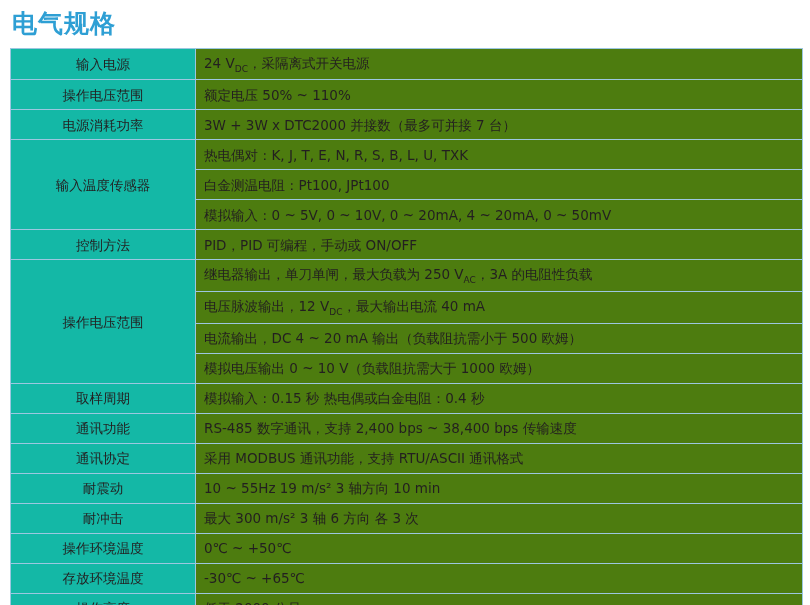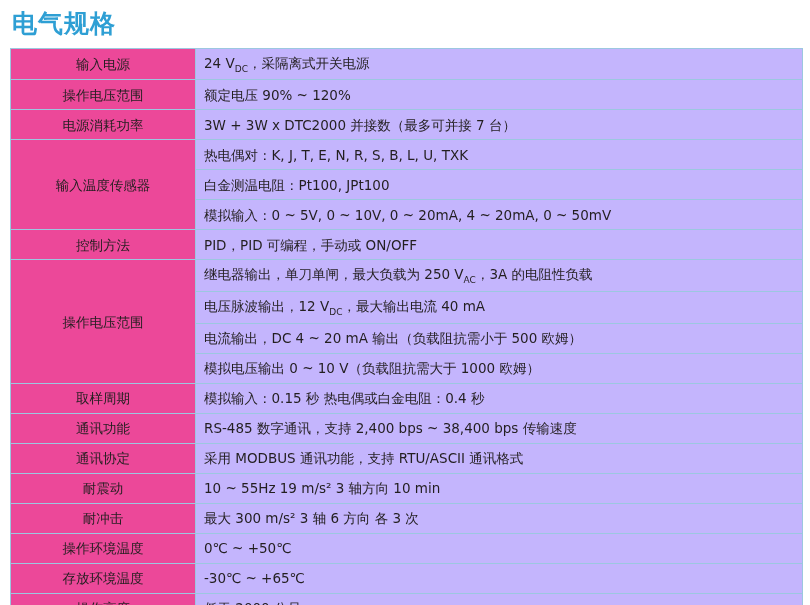--- a/index.html
+++ b/index.html
@@ -39,27 +39,27 @@
   table.spec col.c2 { width: 607px; }
   table.spec td {
     border: 1px solid #9cc7e0;
     font-size: 13.5px;
     line-height: 1.35;
     padding: 5px 8px 5px 8px;
     vertical-align: middle;
     height: 19px;
   }
   td.label {
-    background: #ec4899;
+    background: #14b8a6;
     text-align: center;
     white-space: nowrap;
     color: #231f20;
   }
   td.value {
-    background: #c4b5fd;
+    background: #4d7c0f;
     text-align: left;
     padding-left: 12px;
     color: #231f20;
   }
   .sub {
     font-size: 9px;
     vertical-align: sub;
     letter-spacing: 0;
   }
 </style>
@@ -73,21 +73,21 @@
         <col class="c1">
         <col class="c2">
       </colgroup>
     <tbody>
         <tr>
           <td class="label">输入电源</td>
           <td class="value">24 V<span class="sub">DC</span>，采隔离式开关电源</td>
         </tr>
         <tr>
           <td class="label">操作电压范围</td>
-          <td class="value">额定电压 90% ~ 120%</td>
+          <td class="value">额定电压 50% ~ 110%</td>
         </tr>
         <tr>
           <td class="label">电源消耗功率</td>
           <td class="value">3W + 3W x DTC2000 并接数（最多可并接 7 台）</td>
         </tr>
         <tr>
           <td class="label" rowspan="3">输入温度传感器</td>
           <td class="value">热电偶对：K, J, T, E, N, R, S, B, L, U, TXK</td>
         </tr>
         <tr>

